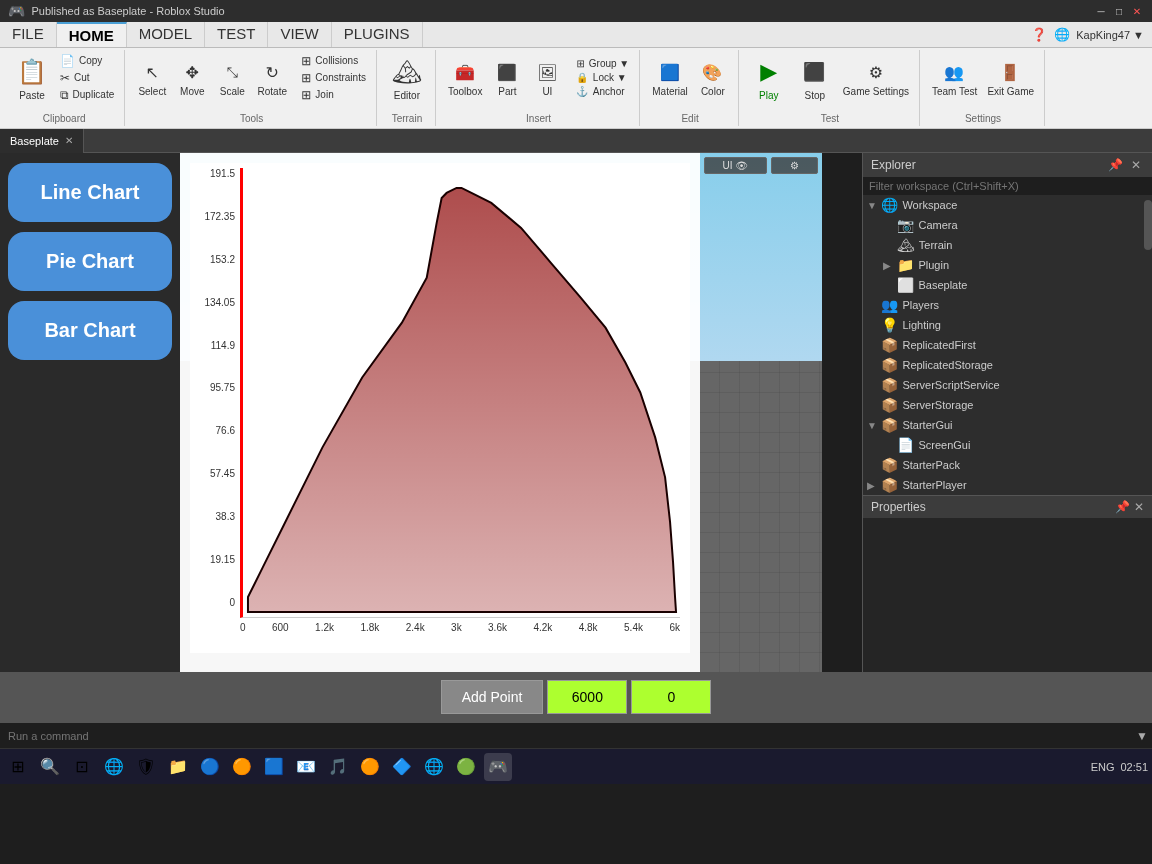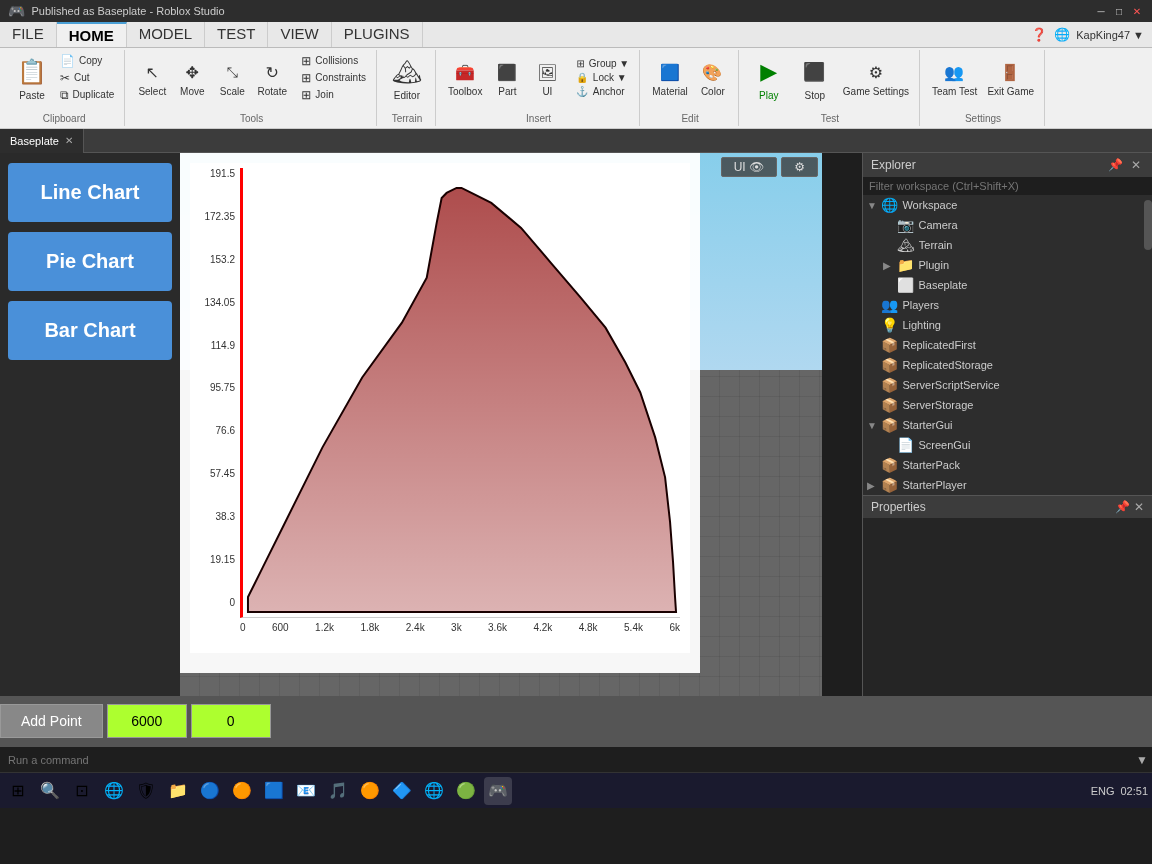--- a/index.html
+++ b/index.html
@@ -149,21 +149,21 @@
       gap: 0;
       padding: 10px 8px;
       gap: 10px;
     }
     .chart-btn {
       background: #4a90d9;
       color: white;
       font-size: 20px;
       font-weight: bold;
       padding: 18px 10px;
-      border-radius: 4px;
+      border-radius: 16px;
       text-align: center;
       cursor: pointer;
       border: none;
     }
 
     
     #viewport {
       flex: 1;
       background: #444;
       position: relative;
@@ -247,20 +247,21 @@
       font-size: 10px;
       color: #333;
     }
 
     
     #bottom-controls {
       height: 50px;
       background: #555;
       display: flex;
       align-items: center;
+      justify-content: center;
       gap: 4px;
     }
     .ctrl-btn {
       background: #888;
       color: white;
       border: 1px solid #999;
       padding: 8px 20px;
       font-size: 14px;
       cursor: pointer;
       min-width: 80px;
@@ -279,22 +280,22 @@
     #viewport-toolbar {
       position: absolute;
       top: 4px; right: 4px;
       display: flex;
       gap: 4px;
     }
     .vp-btn {
       background: rgba(60,60,60,0.8);
       color: #ddd;
       border: 1px solid #666;
-      padding: 2px 12px;
-      font-size: 12px;
+      padding: 2px 18px;
+      font-size: 10px;
       cursor: pointer;
       border-radius: 2px;
     }
 
     
     #right-panel {
       width: 290px;
       background: #2d2d2d;
       display: flex;
       flex-direction: column;
@@ -343,21 +344,21 @@
       cursor: pointer;
       gap: 2px;
       white-space: nowrap;
     }
     .tree-expand { width: 12px; font-size: 10px; color: #888; cursor: pointer; }
     .tree-icon { font-size: 14px; margin-right: 2px; }
     .tree-label { font-size: 11px; }
     .tree-children { padding-left: 16px; }
 
     #properties-panel {
-      height: 200px;
+      height: 176px;
       display: flex;
       flex-direction: column;
     }
     #properties-header {
       display: flex;
       align-items: center;
       justify-content: space-between;
       background: #3c3c3c;
       padding: 4px 8px;
       color: #ccc;

